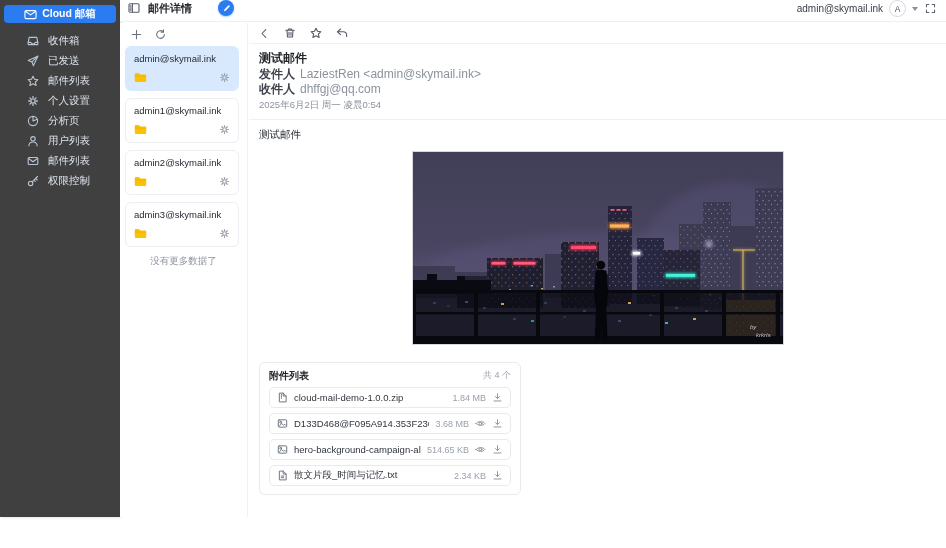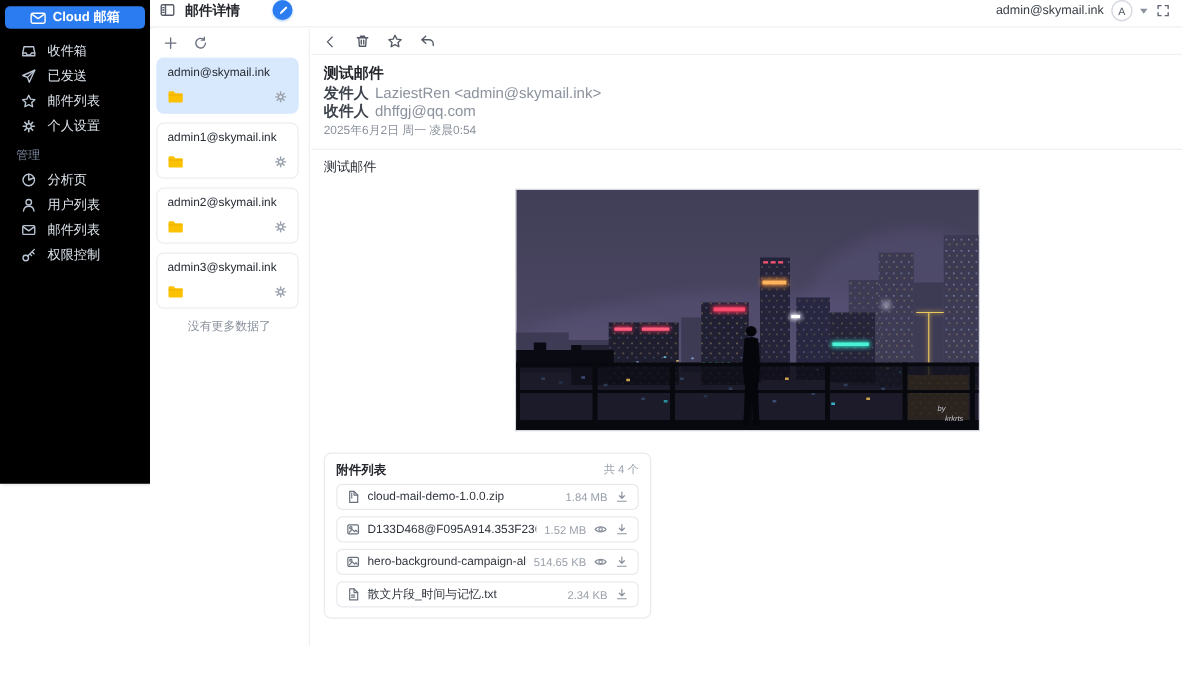--- a/index.html
+++ b/index.html
@@ -2,24 +2,24 @@
 <html><head>
 <meta charset="utf-8">
 <style>
   html,body{margin:0;padding:0;}
   body{width:946px;height:548px;background:#fff;font-family:"Liberation Sans","DejaVu Sans",sans-serif;color:#23262b;}
   .stage{position:relative;width:946px;height:548px;background:#fff;overflow:hidden;}
   svg{display:block;}
   .ic{display:inline-flex;align-items:center;justify-content:center;}
 
   
-  .sidebar{position:absolute;left:0;top:0;width:120px;height:387px;background:#000000;box-shadow:1px 0 3px rgba(0,0,0,.18);}
+  .sidebar{position:absolute;left:0;top:0;width:120px;height:517px;background:#404040;box-shadow:1px 0 3px rgba(0,0,0,.18);}
   .logo{position:absolute;left:4px;top:5px;width:112px;height:18px;border-radius:4px;background:#2b7cf0;color:#fff;
         display:flex;align-items:center;justify-content:center;gap:5px;font-size:10.5px;font-weight:bold;cursor:pointer;}
-  .nav{position:absolute;top:31px;left:4px;right:0;}
+  .nav{position:absolute;top:31px;left:14px;right:0;text-align:right;}
   .s-item{display:flex;align-items:center;gap:9px;height:20px;padding-left:13px;color:#dde4ec;font-size:10.5px;cursor:pointer;}
   .s-ic{width:12px;height:12px;color:#b9c4d2;}
   .s-ic svg{stroke:currentColor;fill:none;stroke-width:1.1;stroke-linecap:round;stroke-linejoin:round;}
   .section-label{padding:7px 0 3px 9px;color:#7e8ba0;font-size:9.5px;}
 
   
   .topbar{position:absolute;left:120px;top:0;width:826px;height:22px;background:#fff;border-bottom:1px solid #eef0f3;
           display:flex;align-items:flex-start;box-sizing:border-box;}
   .tb-left{display:flex;align-items:center;gap:8px;padding-left:8px;}
   .tb-collapse{width:12px;height:12px;color:#565d68;cursor:pointer;}
@@ -128,21 +128,20 @@
                 <line x1="6" y1="8.8" x2="6" y2="10.4"></line>
                 <line x1="8" y1="8" x2="9.1" y2="9.1"></line>
                 <line x1="2.9" y1="2.9" x2="4" y2="4"></line>
                 <line x1="8" y1="4" x2="9.1" y2="2.9"></line>
                 <line x1="2.9" y1="9.1" x2="4" y2="8"></line>
               </g>
             </svg>
           </span>
         <span>个人设置</span>
       </div>
-      <div class="section-label">管理</div>
       <div class="s-item">
         <span class="s-ic ic">
             <svg width="12" height="12" viewBox="0 0 12 12">
               <circle cx="6" cy="6" r="4.6"></circle>
               <path d="M6 6 L6 1.4 M6 6 L10.2 4.2"></path>
             </svg>
           </span>
         <span>分析页</span>
       </div>
       <div class="s-item">
@@ -534,21 +533,21 @@
 
         <div class="att-row">
           <span class="att-ic ic">
               <svg width="11" height="11" viewBox="0 0 12 12">
                 <rect x="1.4" y="2" width="9.2" height="8" rx="1"></rect>
                 <circle cx="4" cy="4.6" r="1"></circle>
                 <path d="M2.6 8.6 L5.2 6 L7.2 8 L8.4 6.8 L9.6 8"></path>
               </svg>
             </span>
           <span class="att-name">D133D468@F095A914.353F2368.png</span>
-          <span class="att-size">1.52 MB</span>
+          <span class="att-size">3.68 MB</span>
           <span class="att-act ic">
               <svg width="11" height="11" viewBox="0 0 12 12">
                 <path d="M1.2 6 C3.2 3.2 8.8 3.2 10.8 6 C8.8 8.8 3.2 8.8 1.2 6 Z"></path>
                 <circle cx="6" cy="6" r="1.5"></circle>
               </svg>
             </span>
           <span class="att-act ic">
               <svg width="11" height="11" viewBox="0 0 12 12">
                 <path d="M6 1.8 V7 M3.8 5 L6 7.2 L8.2 5 M2.2 9.8 H9.8"></path>
               </svg>

